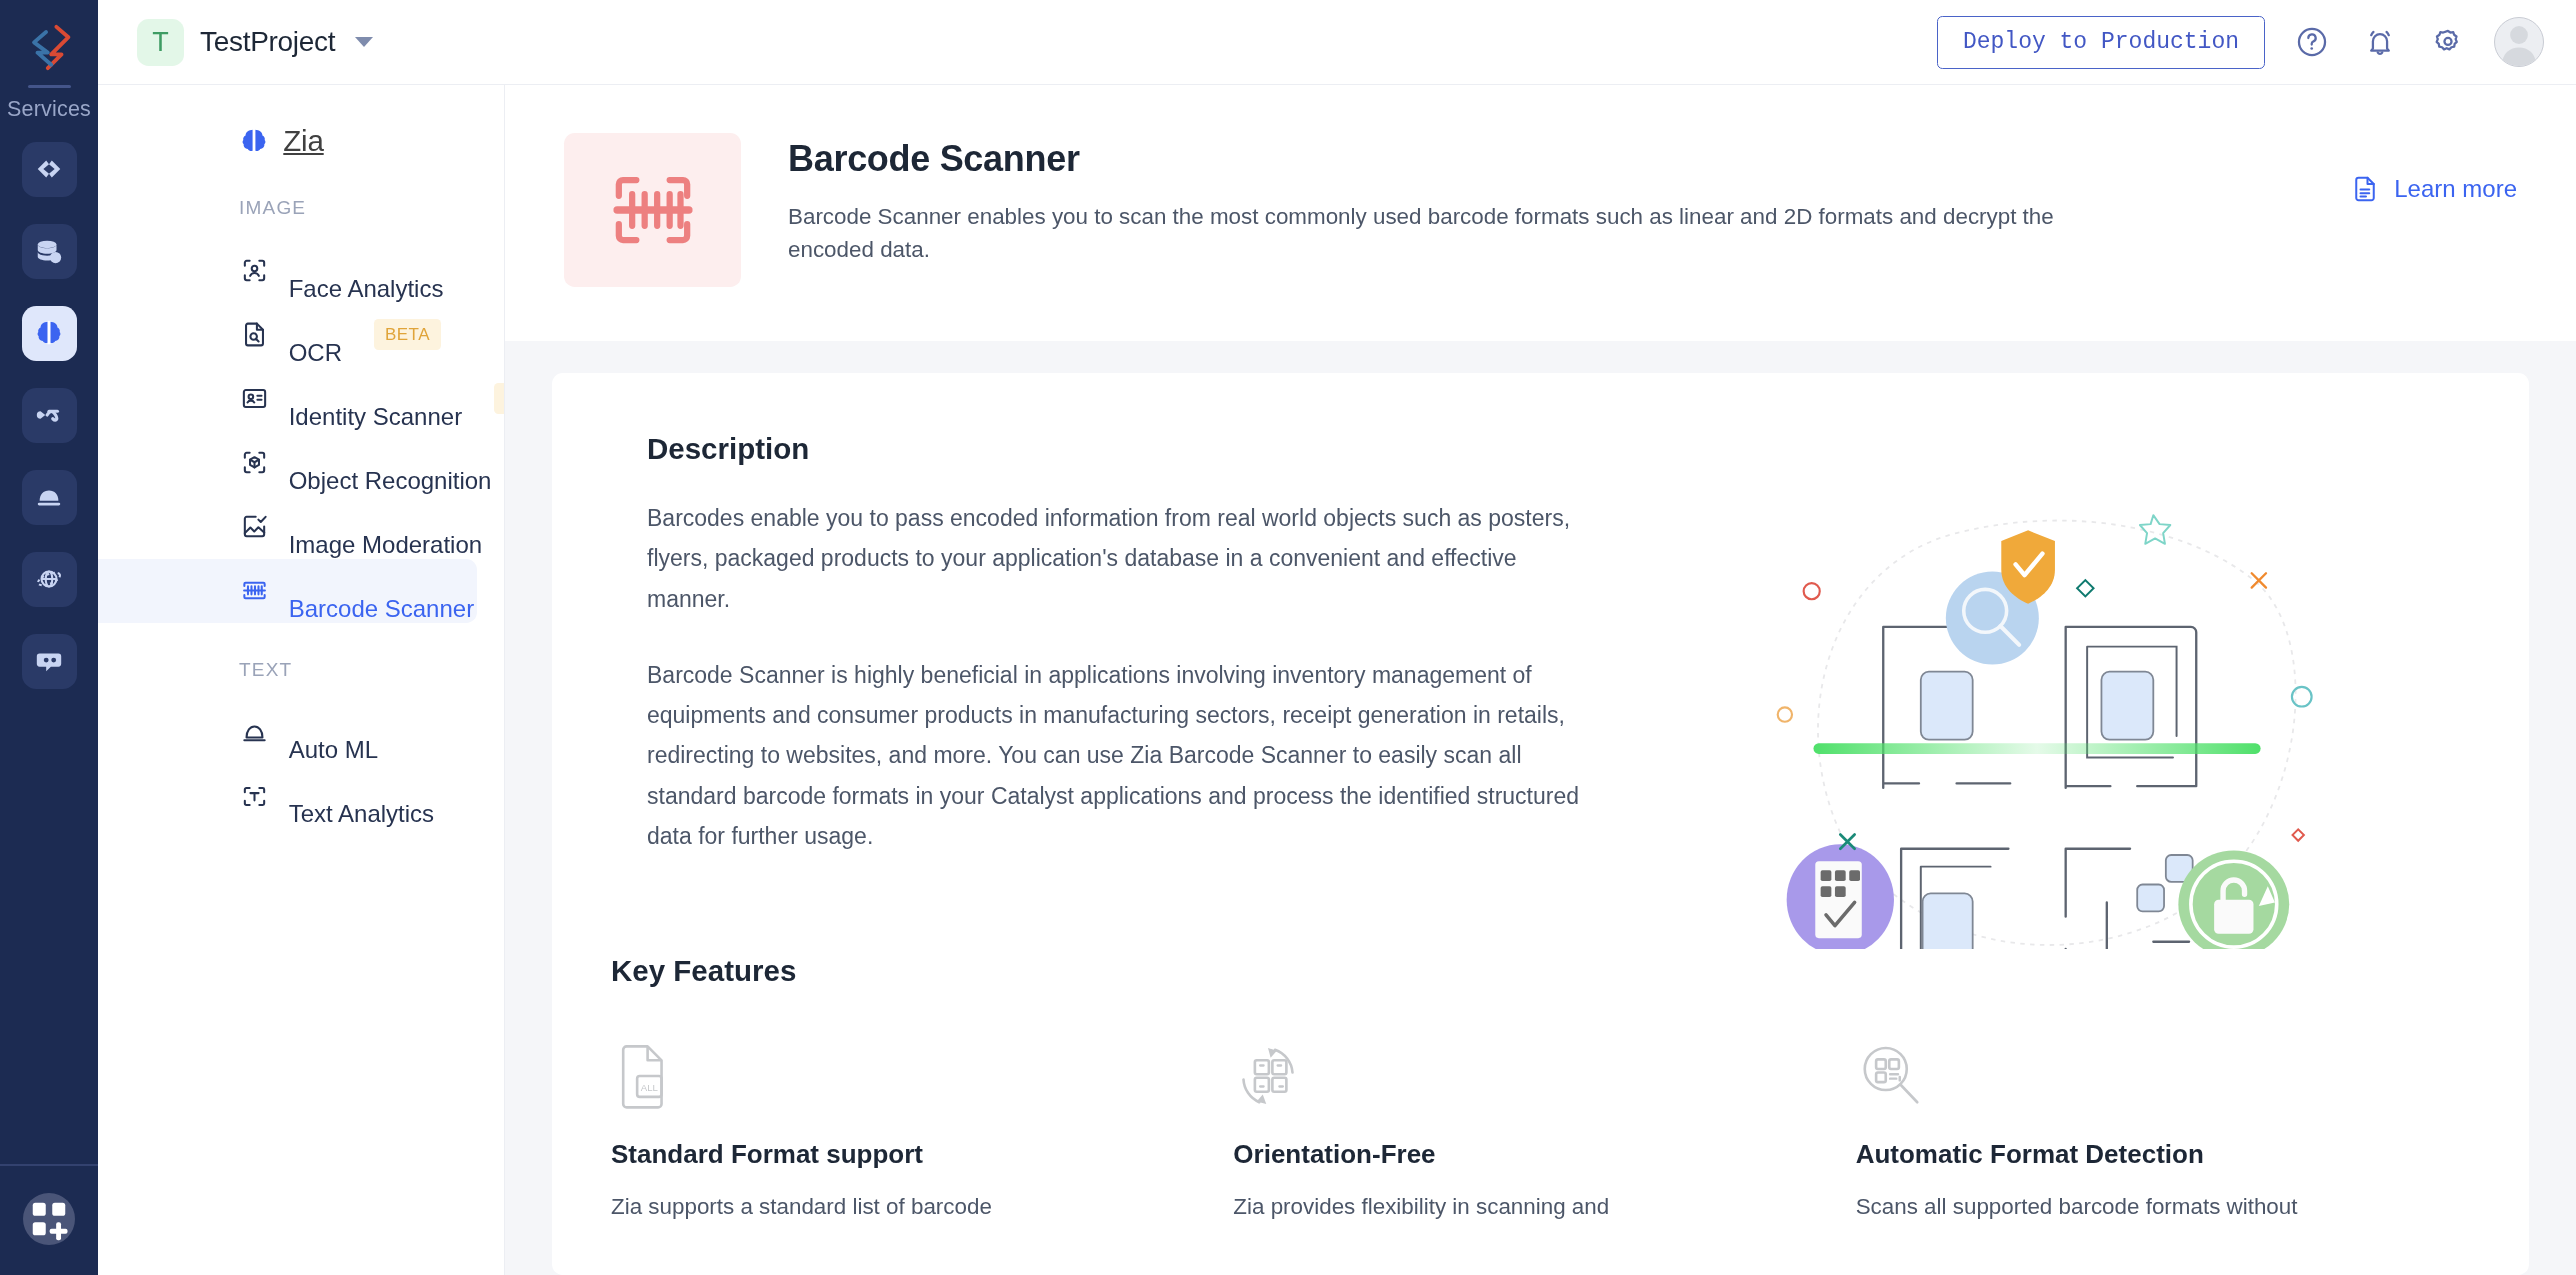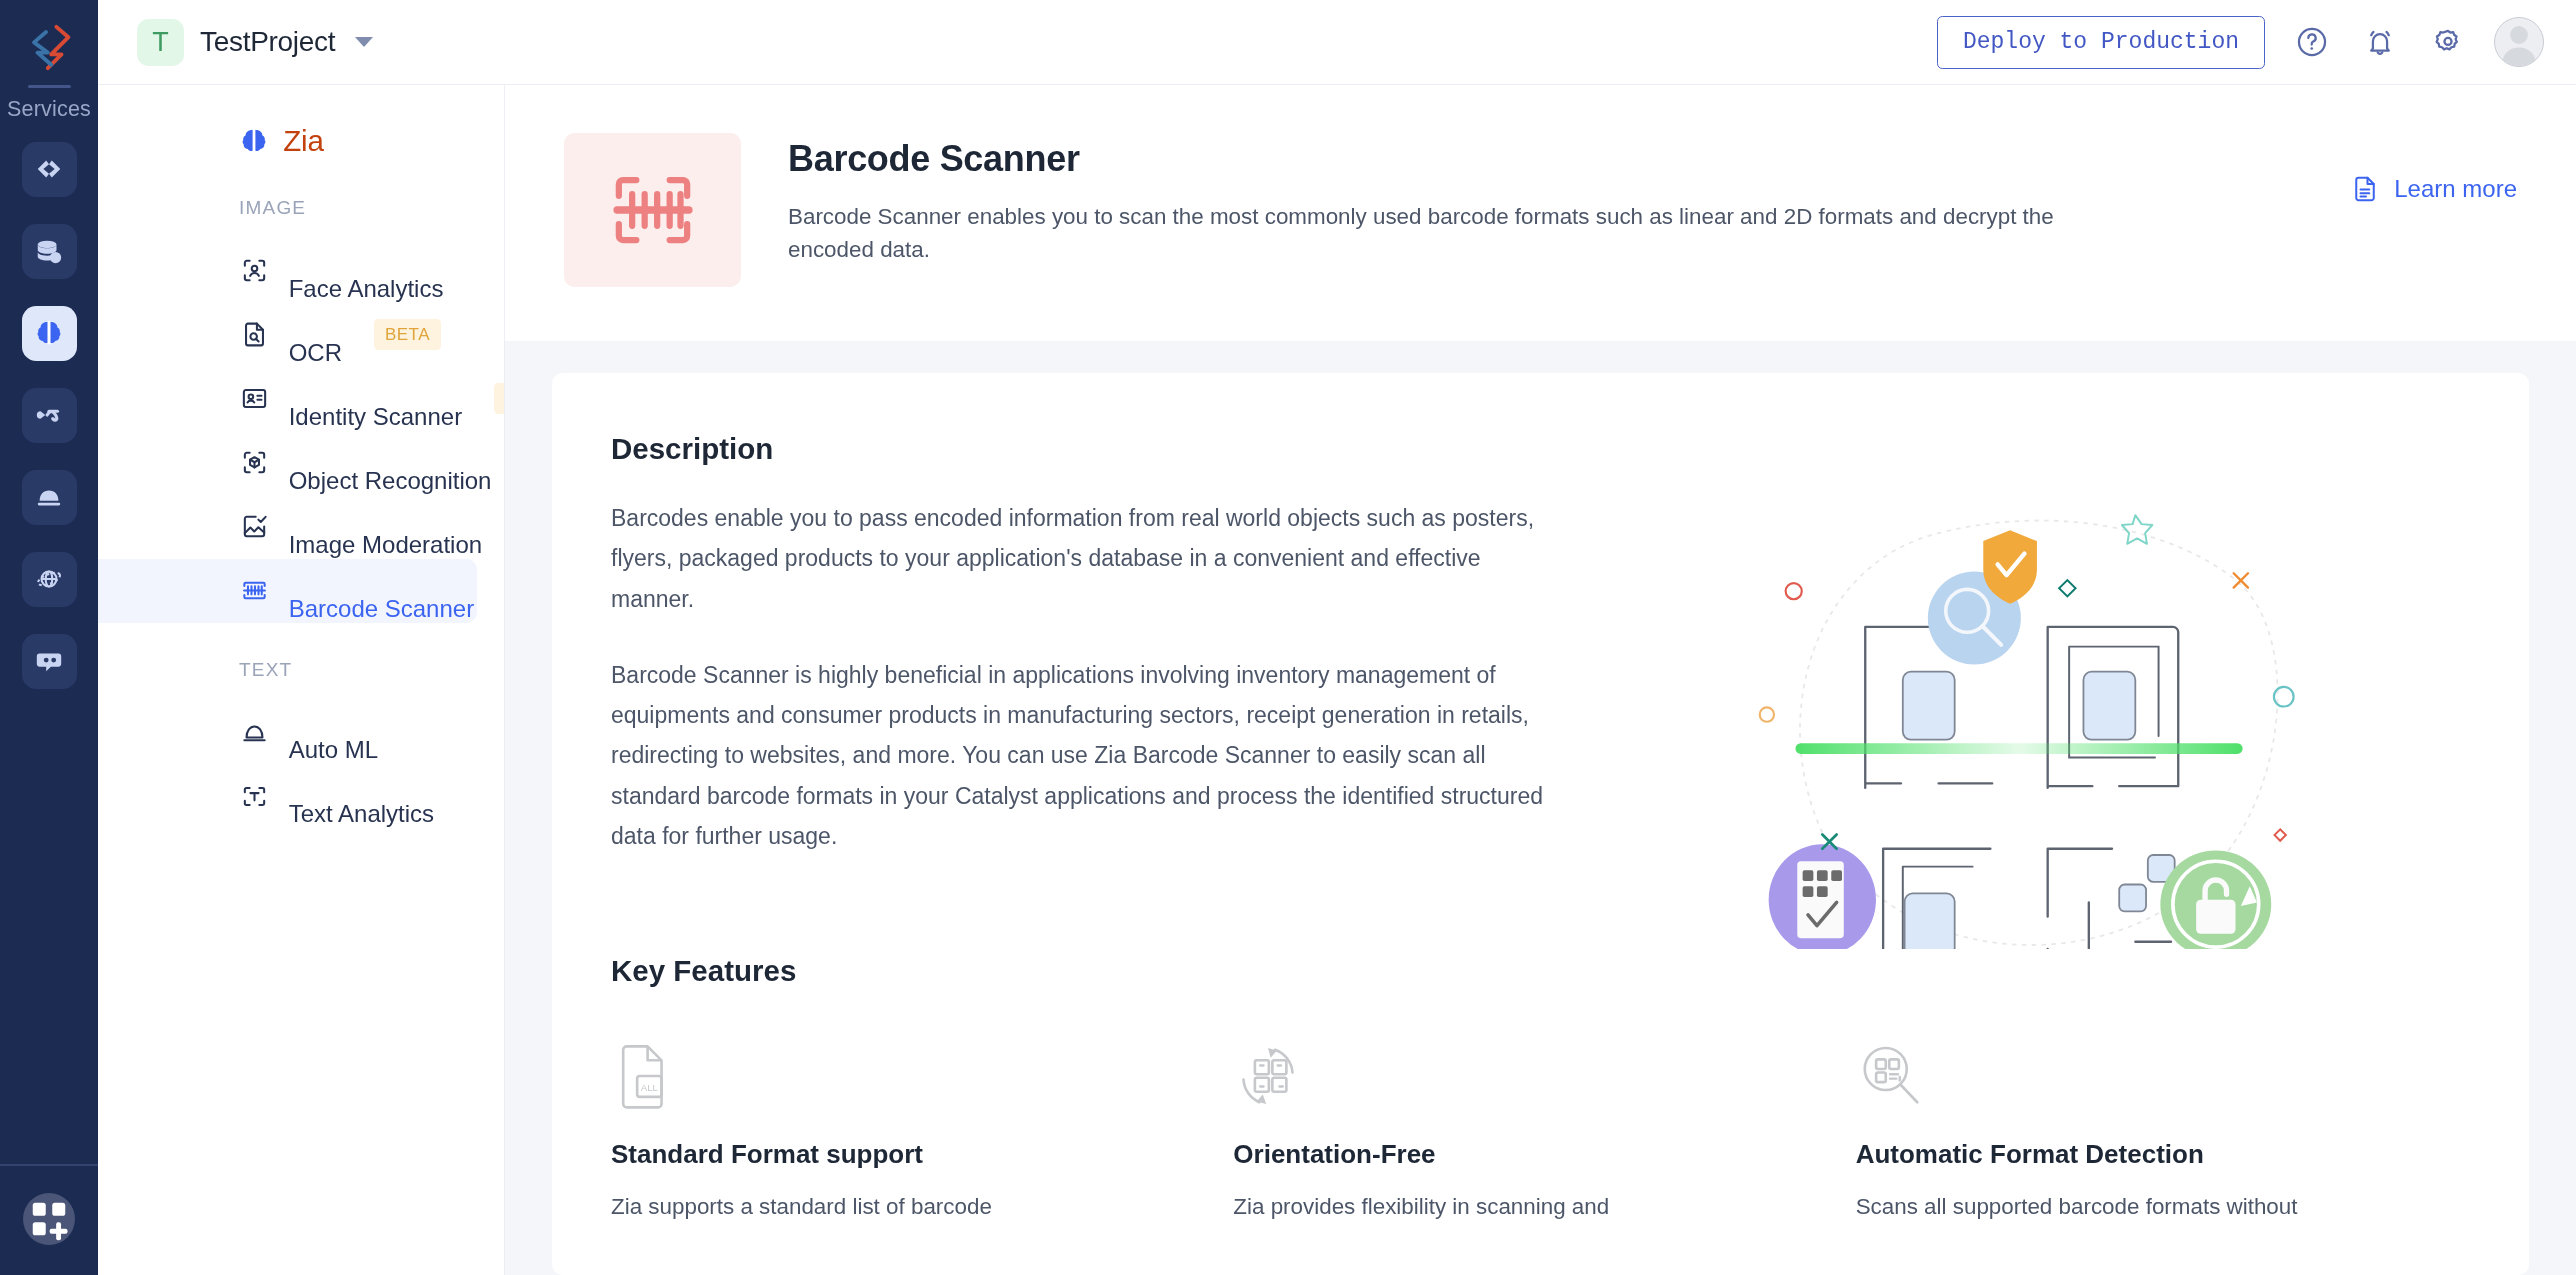--- a/index.html
+++ b/index.html
@@ -69,21 +69,21 @@
 
   
   .body-row { flex:1; display:flex; min-height:0; }
 
   
   .sidebar {
     width: 407px; min-width:407px; background:#fff; border-right:0.9px solid #eceef3;
     padding: 39px 0 0 0; overflow:hidden;
   }
   .zia-head { display:flex; align-items:center; gap:14.3px; padding: 0 0 0 141px; margin-bottom: 39px; }
-  .zia-head .zt { font-size:29.5px; color:#c2410c; letter-spacing:-0.2px; }
+  .zia-head .zt { font-size:29.5px; color:#404040; letter-spacing:-0.2px;text-decoration:underline; }
   .menu-group-title {
     font-size:19px; color:#9aa3b8; letter-spacing:1.2px; padding-left:141px; margin-bottom: 19.7px;
   }
   .menu-item {
     display:flex; align-items:center; gap:19.7px; height:64px; padding-left:141px;
     margin: 0 27px 0 0; border-radius: 0 10.7px 10.7px 0; cursor:pointer;
   }
   .menu-item .mi-ic { width:30px;height:30px;display:flex;align-items:center;justify-content:center;flex:0 0 30px;}
   .menu-item .mi-ic svg{ width:29px;height:29px; }
   .menu-item .mi-label { font-size:24px; color:#273350; white-space:nowrap;margin-top:36px; }
@@ -114,21 +114,21 @@
   .try-btn {
     background:#4064c8; color:#fff; border:none; border-radius:5.4px; padding:18px 38px;
     font-size:25px; cursor:pointer; white-space:nowrap; font-family:"Liberation Sans", sans-serif;
   }
 
   .card {
     background:#fff; margin: 32px 47px 0 47px; border-radius:10.7px; flex:1;
     padding: 59px 59px 0 59px; display:flex; flex-direction:column; min-height:0; overflow:hidden;
   }
   .desc-row { display:flex; gap:27px; }
-  .desc-left { width: 948px; min-width:948px; }
+  .desc-left { width: 948px; min-width:948px;margin-left:36px; }
   .sec-title { font-size:29.5px; font-weight:700; color:#1d2736; margin-bottom:32px; }
   .para { font-size:23px; line-height:1.75; color:#4c5668; margin-bottom:36px; }
   .desc-right { flex:1; display:flex; align-items:flex-start; justify-content:center; padding-top:16px;}
 
   .features { margin-top: 5.4px; }
   .feat-grid { display:flex; gap:8px; margin-top:43px; }
   .feat { width: 673px; }
   .feat-icon { height:81px; display:flex; align-items:flex-end; margin-bottom:27px; }
   .feat-title { font-size:26px; font-weight:700; color:#1d2736; margin-bottom:19.7px; }
   .feat-desc { font-size:22.4px; line-height:1.55; color:#4c5668; }

